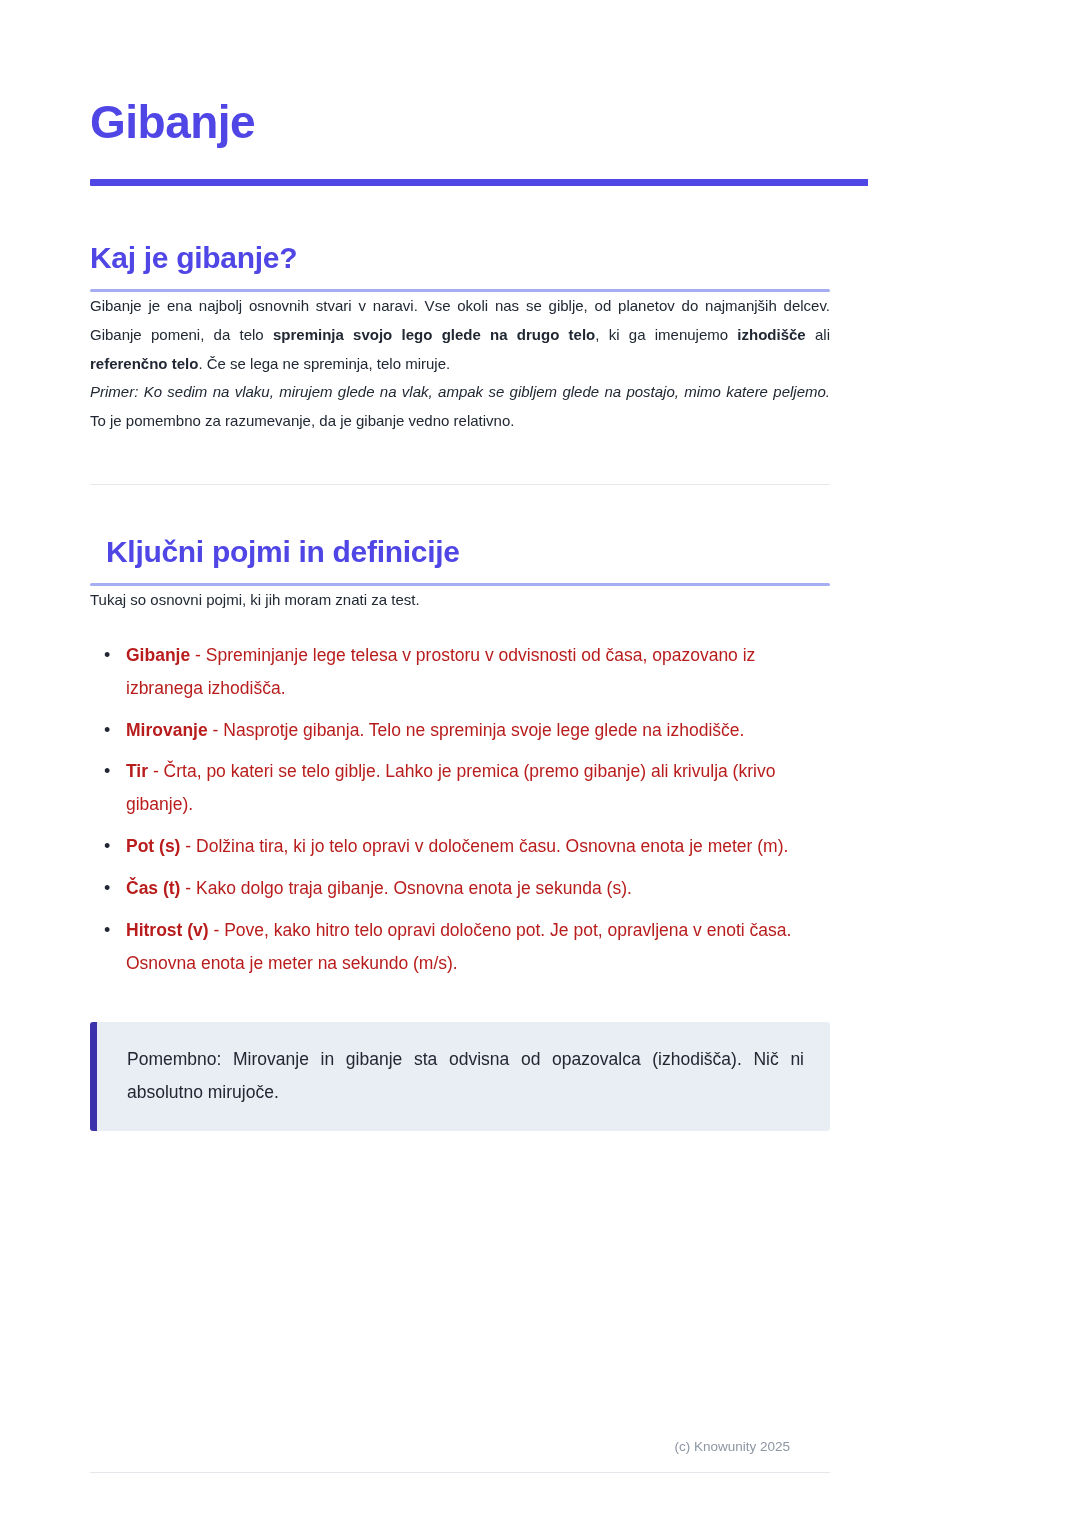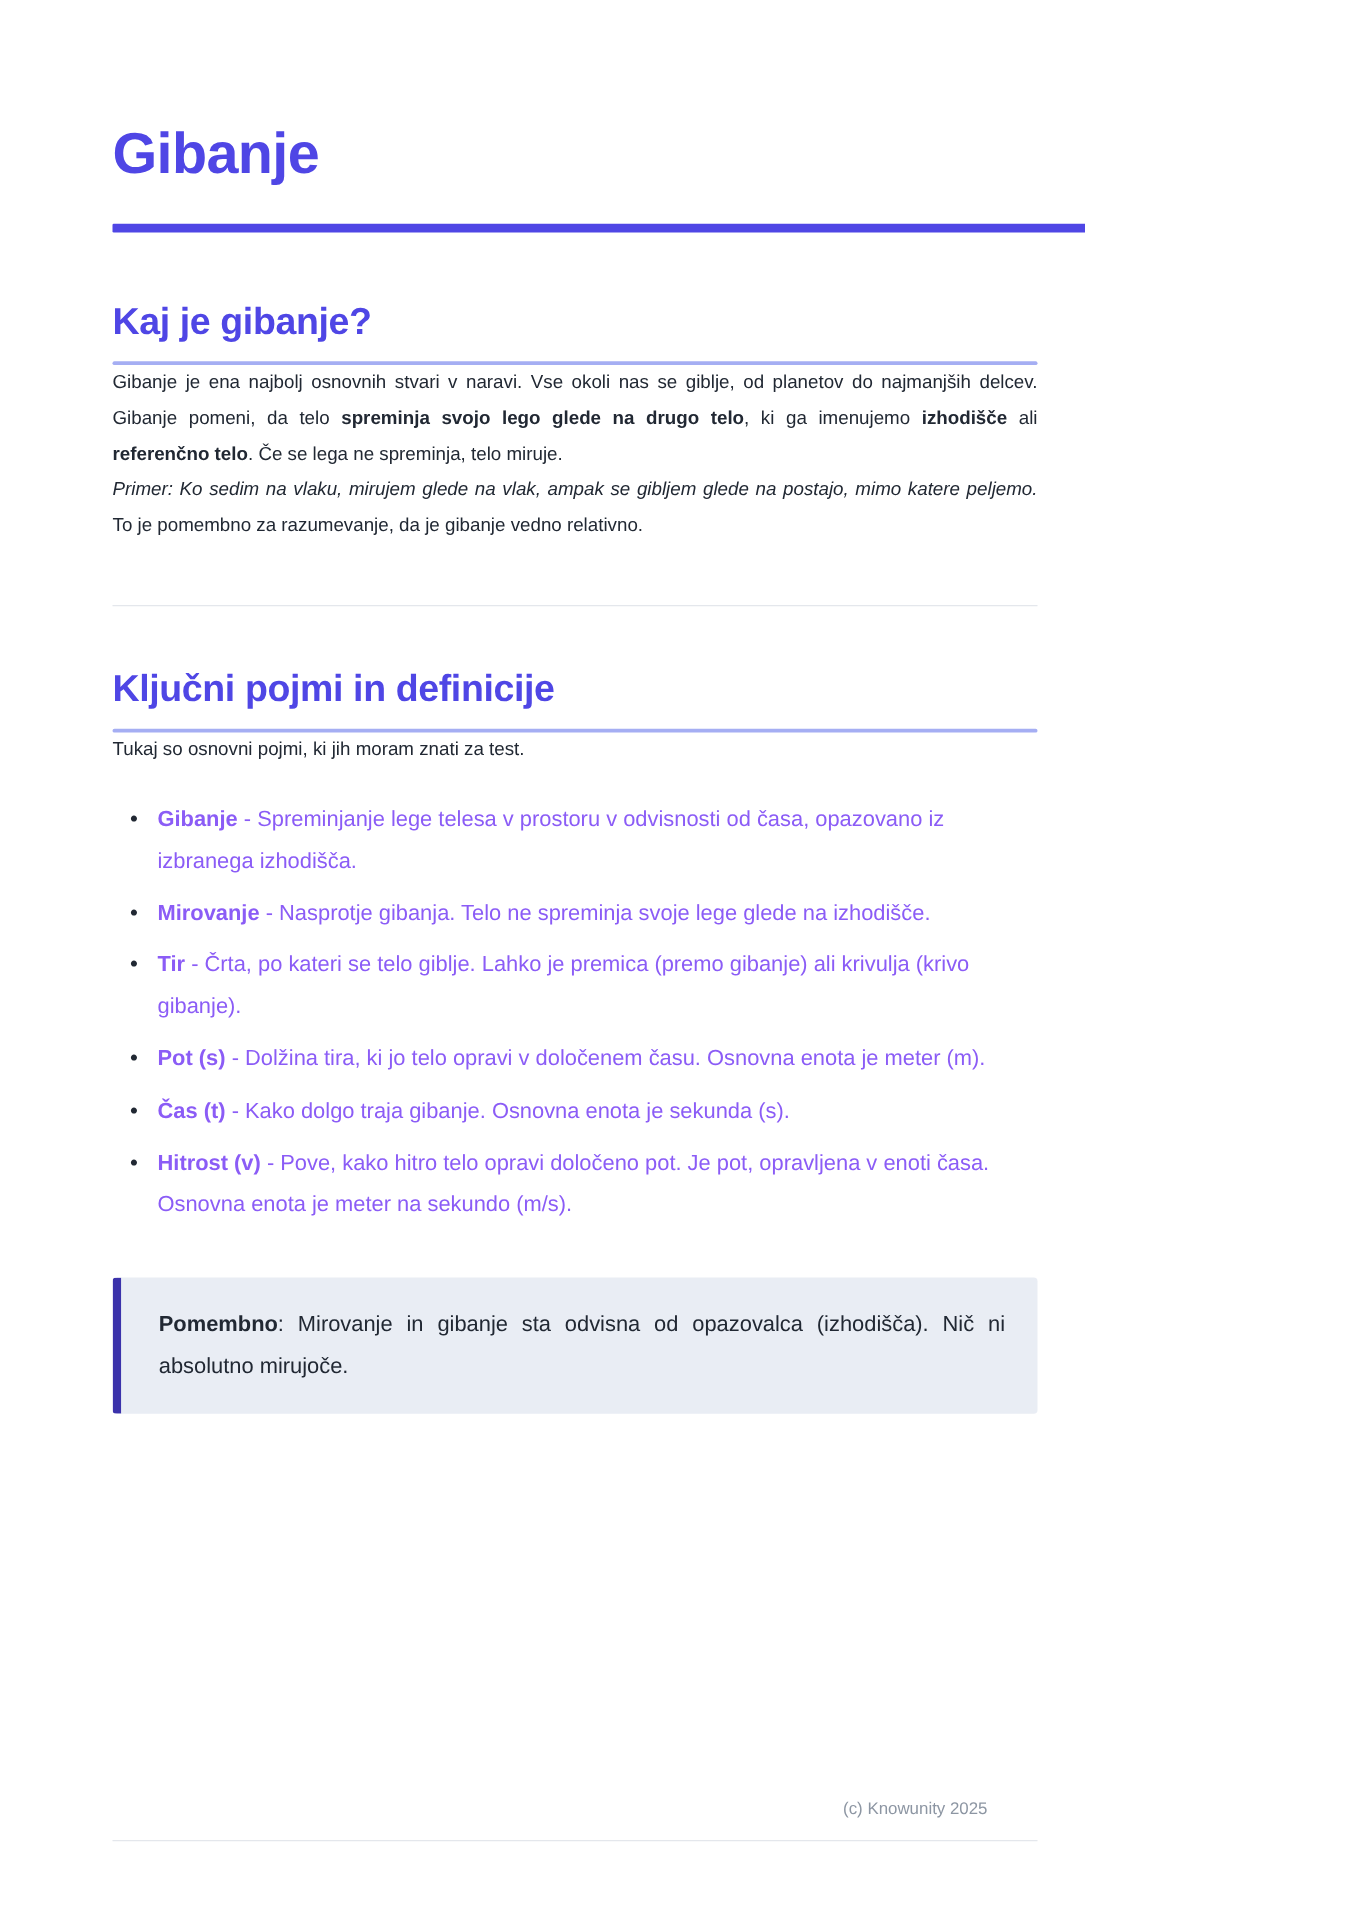--- a/index.html
+++ b/index.html
@@ -50,21 +50,21 @@
     color:var(--accent,#4f46e5);
   }
   .section-rule {
     margin-top:14px;
     width:100%;
     height:3px;
     background:var(--accent_light,#a5aef3);
     border-radius:2px;
   }
   .s1-heading { margin-top:55px; }
-  .s2-heading { margin-top:50px; }
+  .s2-heading { margin-top:50px;margin-left:16px; }
   p.body-para {
     font-size:15px;
     line-height:1.92;
     text-align:justify;
     color:#212833;
   }
   p.body-para .em { font-style:italic; }
   p.body-para b, li .term { font-weight:700; }
   .divider {
     margin-top:48px;
@@ -76,21 +76,21 @@
     margin-top:24px;
     list-style:none;
     padding-left:14px;
   }
   ul.key-terms li {
     position:relative;
     padding-left:22px;
     margin-bottom:9px;
     font-size:17.5px;
     line-height:1.88;
-    color:#8b5cf6;
+    color:#b91c1c;
   }
   ul.key-terms li::before {
     content:"•";
     position:absolute;
     left:0;
     top:0;
     font-size:18px;
     color:#212833;
   }
   .callout {
@@ -99,21 +99,21 @@
     border-left:7px solid var(--callout_border,#3b32ab);
     border-radius:3px;
     padding:21px 26px 22px 30px;
   }
   .callout p {
     font-size:17.5px;
     line-height:1.9;
     text-align:justify;
     color:#212833;
   }
-  .callout .label { font-weight:700; }
+  .callout .label { font-weight:400; }
   .footer-credit {
     position:absolute;
     right:78px;
     top:1439px;
     z-index:2;
     font-size:13.5px;
     color:#8d96a3;
   }
   .bottom-divider {
     position:absolute;

